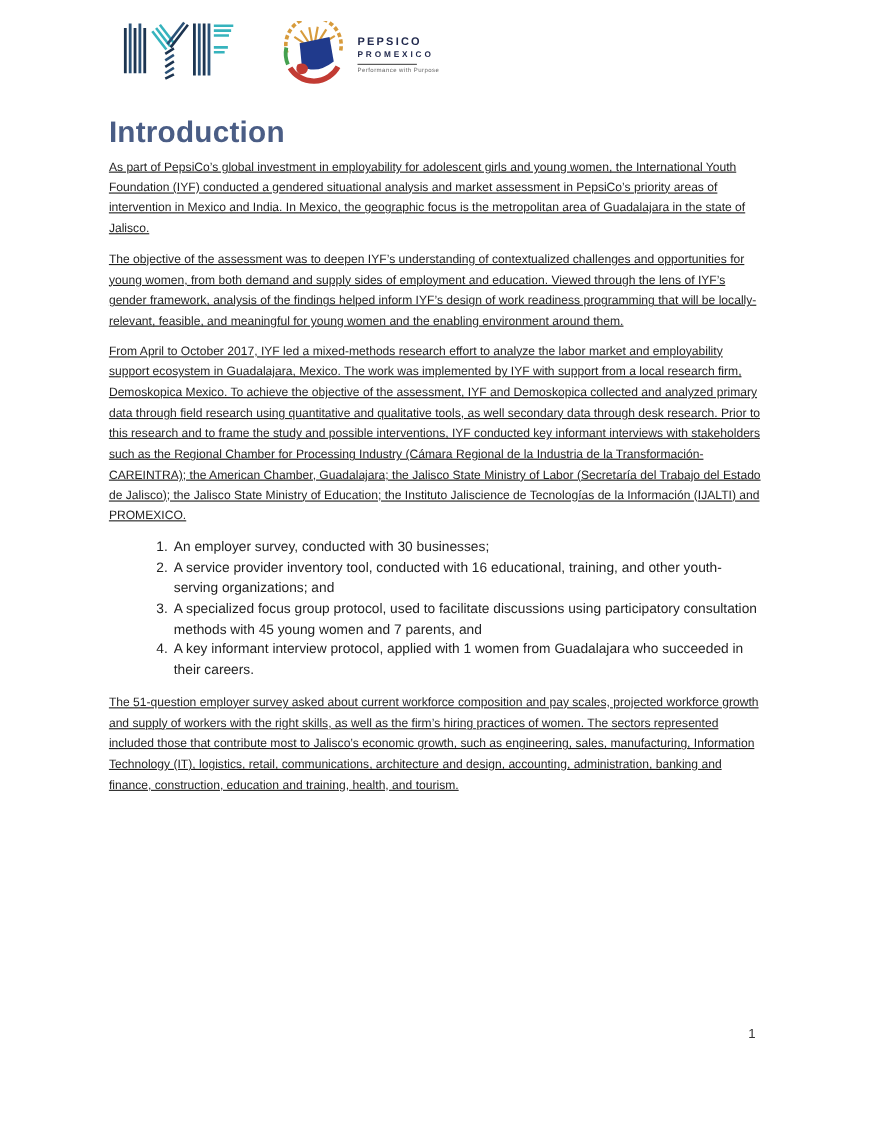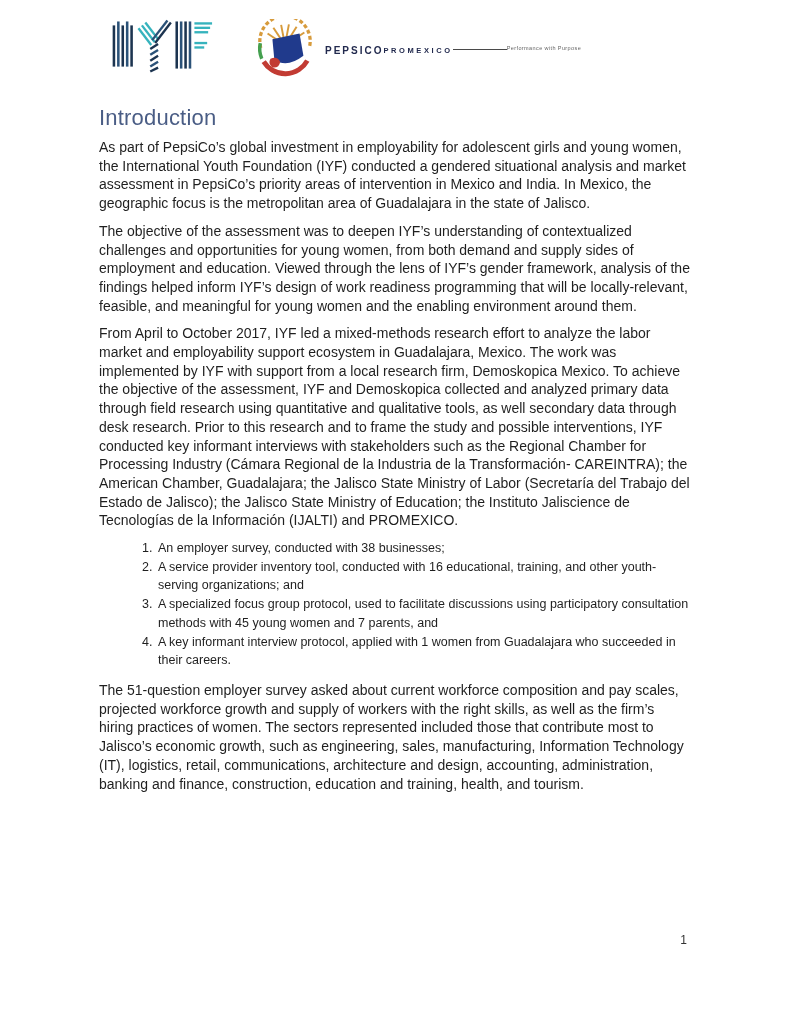--- a/index.html
+++ b/index.html
@@ -8,39 +8,39 @@
     width:791px;height:1024px;
     background:#ffffff;
     font-family:"Liberation Sans", sans-serif;
     color:#1f1f1f;
     overflow:hidden;
   }
   .content{position:absolute;left:99px;top:0;width:593px;}
   
   .logo-row{display:flex;align-items:flex-start;gap:38px;padding-top:15px;margin-left:11px;height:72px;}
   .pepsi-block{display:flex;align-items:center;gap:9px;margin-top:4px;}
-  .pepsi-text{display:flex;flex-direction:row;justify-content:flex-end;}
+  .pepsi-text{display:flex;flex-direction:column;justify-content:flex-end;}
   .pepsi-line1{font-size:10px;font-weight:bold;letter-spacing:2px;color:#222a4e;}
   .pepsi-line2{font-size:7.5px;font-weight:bold;letter-spacing:2.6px;color:#222a4e;margin-top:1px;}
   .pepsi-rule{width:54px;height:1px;background:#4a4a4a;margin:4px 0 2px 0;}
   .pepsi-tagline{font-size:5.5px;color:#666;letter-spacing:.4px;}
   
   .title-bar{
     margin-top:13px;
     font-size:13px;font-weight:bold;letter-spacing:.2px;color:#111;
     padding-bottom:5px;
     border-bottom:2px solid #1c1c1c;
   }
   
   h1.section{
-    font-size:22px;font-weight:400;color:#4a5d85;
+    font-size:27px;font-weight:700;color:#4a5d85;
     margin:18px 0 7px 0;letter-spacing:.2px;
   }
   
-  p.body{font-size:14px;line-height:18.7px;margin:0 0 9px 0;color:#1f1f1f;}
+  p.body{font-size:11px;line-height:18.7px;margin:0 0 9px 0;color:#1f1f1f;text-decoration:underline;}
   ol.research-list{margin:4px 0 11px 0;padding-left:57px;}
   ol.research-list li{font-size:12.5px;line-height:18.7px;padding-left:2px;color:#1f1f1f;}
   .page-number{position:absolute;right:104px;top:933px;font-size:12px;color:#333;}
 </style>
 </head>
 <body>
 
 <div class="page">
 
   <div class="content">
@@ -119,21 +119,21 @@
     </header>
 
 
     <h1 class="section">Introduction</h1>
     <p class="body">As part of PepsiCo’s global investment in employability for adolescent girls and young women, the International Youth Foundation (IYF) conducted a gendered situational analysis and market assessment in PepsiCo’s priority areas of intervention in Mexico and India. In Mexico, the geographic focus is the metropolitan area of Guadalajara in the state of Jalisco.</p>
     <p class="body">The objective of the assessment was to deepen IYF’s understanding of contextualized challenges and opportunities for young women, from both demand and supply sides of employment and education. Viewed through the lens of IYF’s gender framework, analysis of the findings helped inform IYF’s design of work readiness programming that will be locally-relevant, feasible, and meaningful for young women and the enabling environment around them.</p>
 
     <p class="body">From April to October 2017, IYF led a mixed-methods research effort to analyze the labor market and employability support ecosystem in Guadalajara, Mexico.  The work was implemented by IYF with support from a local research firm, Demoskopica Mexico. To achieve the objective of the assessment, IYF and Demoskopica collected and analyzed primary data through field research using quantitative and qualitative tools, as well secondary data through desk research. Prior to this research and to frame the study and possible interventions, IYF conducted key informant interviews with stakeholders such as the Regional Chamber for Processing Industry (Cámara Regional de la Industria de la Transformación- CAREINTRA); the American Chamber, Guadalajara; the Jalisco State Ministry of Labor (Secretaría del Trabajo del Estado de Jalisco); the Jalisco State Ministry of Education; the Instituto Jaliscience de Tecnologías de la Información (IJALTI) and PROMEXICO.</p>
 
     <ol class="research-list">
-      <li>An employer survey, conducted with 38 businesses;</li>
+      <li>An employer survey, conducted with 30 businesses;</li>
       <li>A service provider inventory tool, conducted with 16 educational, training, and other youth-serving organizations; and</li>
       <li>A specialized focus group protocol, used to facilitate discussions using participatory consultation methods with 45 young women and 7 parents, and</li>
       <li>A key informant interview protocol, applied with 1 women from Guadalajara who succeeded in their careers.</li>
     </ol>
 
     <p class="body">The 51-question employer survey asked about current workforce composition and pay scales, projected workforce growth and supply of workers with the right skills, as well as the firm’s hiring practices of women. The sectors represented included those that contribute most to Jalisco’s economic growth, such as engineering, sales, manufacturing, Information Technology (IT), logistics, retail, communications, architecture and design, accounting, administration, banking and finance, construction, education and training, health, and tourism.</p>
 
   </div>
 
   <div class="page-number">1</div>

